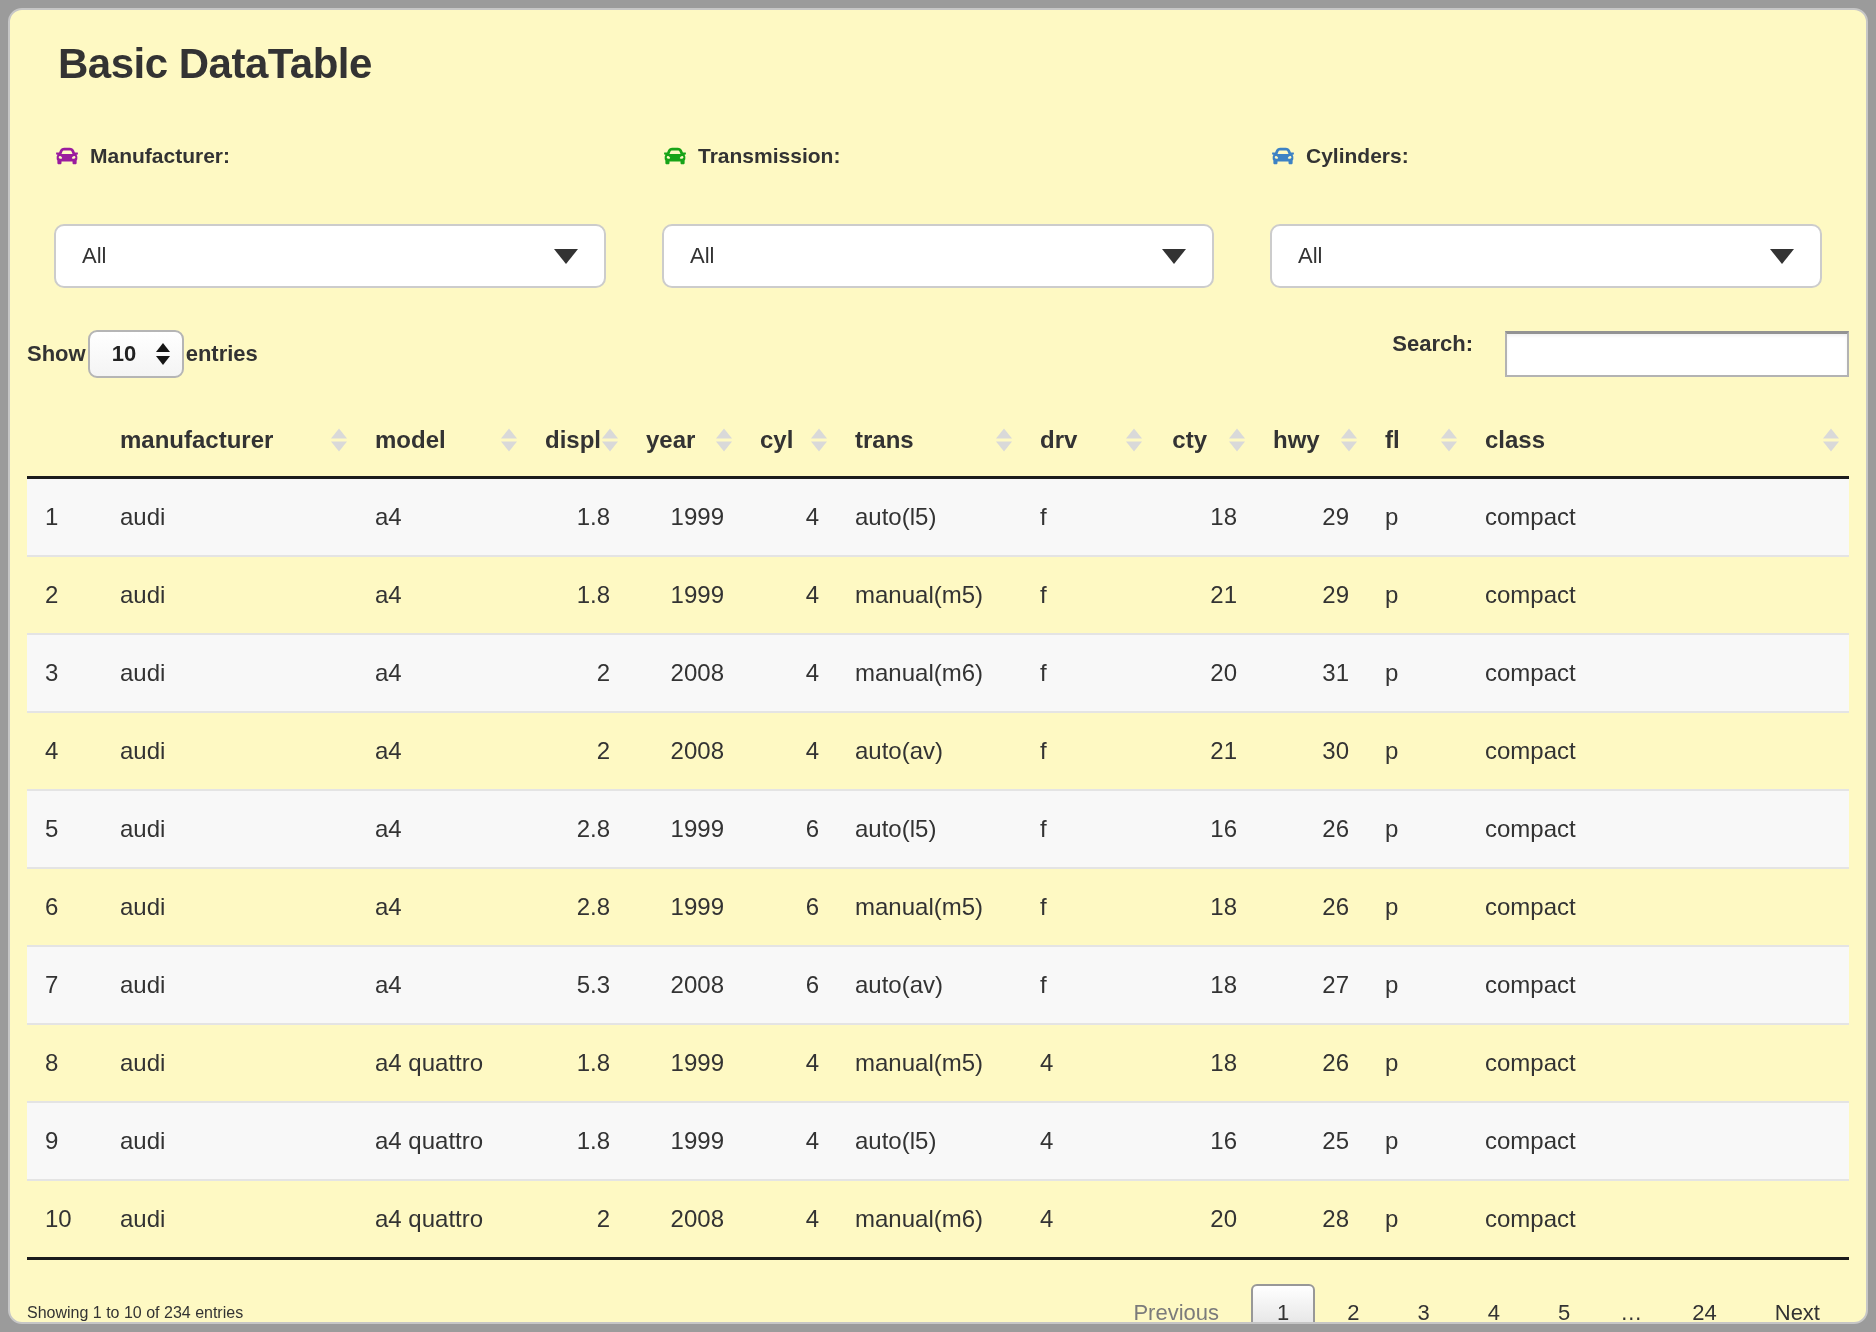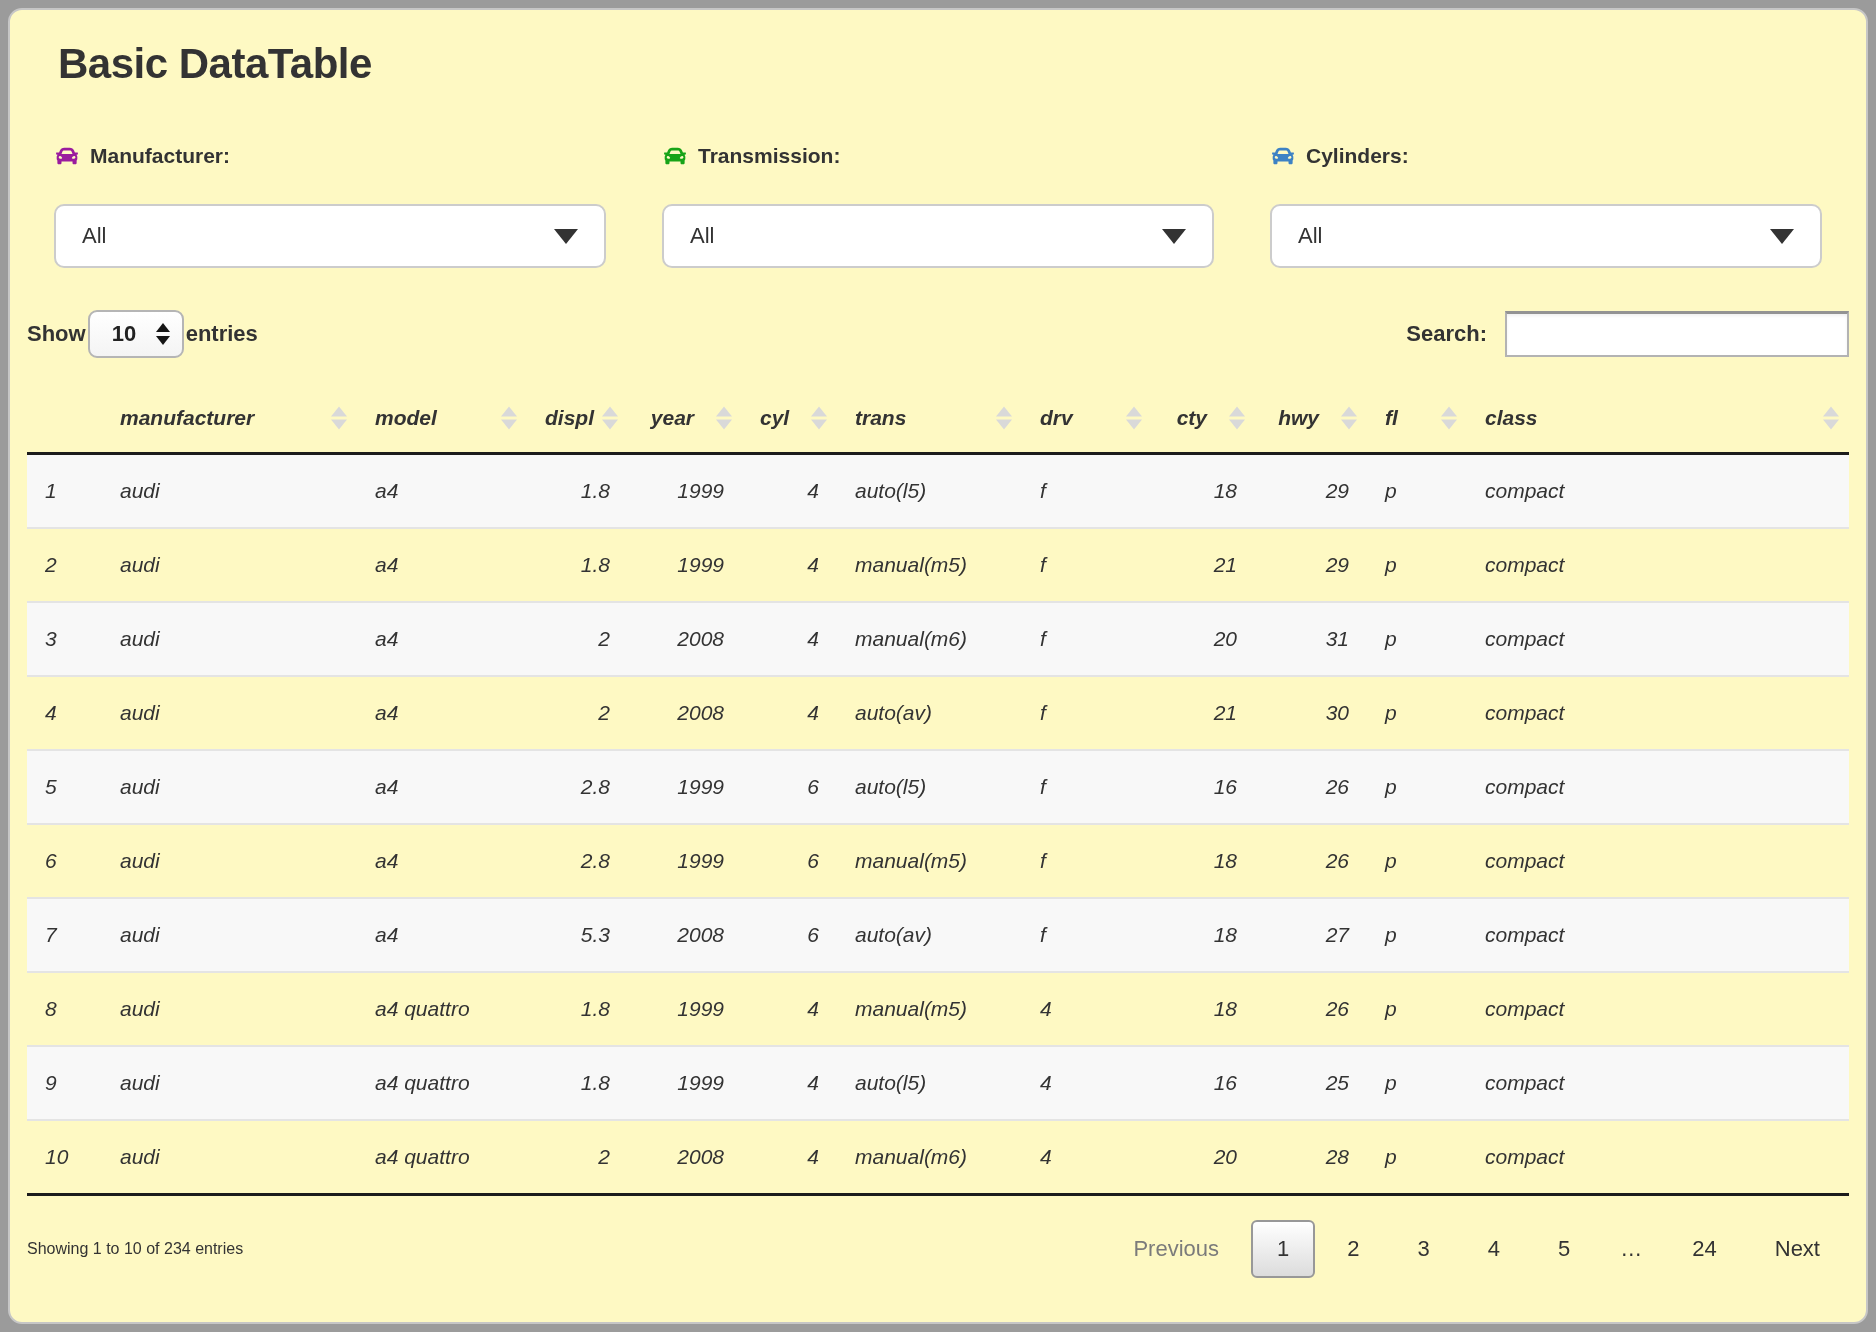--- a/index.html
+++ b/index.html
@@ -30,21 +30,21 @@
   
   .filters{
     display:flex;
     gap:56px;
     margin:56px 44px 0 44px;
   }
   .filter-col{flex:1;min-width:0;}
   .filter-label{
     display:flex;align-items:center;gap:10px;
     font-size:21px;font-weight:700;color:#333;
-    margin-bottom:36px;
+    margin-bottom:56px;
   }
   .car-ic{display:inline-flex;width:26px;height:22px;}
   .car-ic svg{width:100%;height:100%;}
   .select{
     height:64px;
     border:2px solid #ccc;
     border-radius:10px;
     background:#fff;
     display:flex;align-items:center;justify-content:space-between;
     padding:10px 26px;
@@ -69,38 +69,37 @@
     border:2px solid #b5b5b5;border-radius:9px;
     background:linear-gradient(#fff,#f4f4f4);
     display:inline-flex;align-items:center;justify-content:space-between;
     padding:0 12px 0 22px;box-sizing:border-box;
     font-size:22px;font-weight:700;color:#222;
     cursor:pointer;
   }
   .spinner{display:flex;flex-direction:column;gap:4px;align-items:center;}
   .spin-up{width:0;height:0;border-left:7px solid transparent;border-right:7px solid transparent;border-bottom:9px solid #151515;}
   .spin-down{width:0;height:0;border-left:7px solid transparent;border-right:7px solid transparent;border-top:9px solid #151515;}
-  .search-ctl{display:flex;align-items:center;gap:18px;font-size:22px;font-weight:700;}
+  .search-ctl{display:flex;align-items:flex-start;gap:32px;font-size:22px;font-weight:700;}
   .search-input{
     width:344px;height:46px;
     border:2px solid #b3b3b3;border-top:3px solid #939393;
     box-shadow:inset 0 2px 3px rgba(0,0,0,.06);
     box-sizing:border-box;
     font-size:21px;font-family:"Liberation Sans",sans-serif;
     padding:0 12px;background:#fff;outline:none;
   }
   
   table.dt{
     margin:26px 17px 0 17px;
     width:calc(100% - 34px);
     border-collapse:collapse;
     table-layout:fixed;
-    font-size:21px;color:#333;
+    font-size:24px;color:#333;
     border-bottom:3px solid #1c1c1c;
-    font-style:italic;
   }
   .dt th{
     padding:22px 18px;
     font-weight:700;text-align:left;
     position:relative;
     border-bottom:3px solid #1c1c1c;
     box-sizing:border-box;
   }
   .dt th.ar{text-align:right;padding-right:48px;}
   .dt td{

